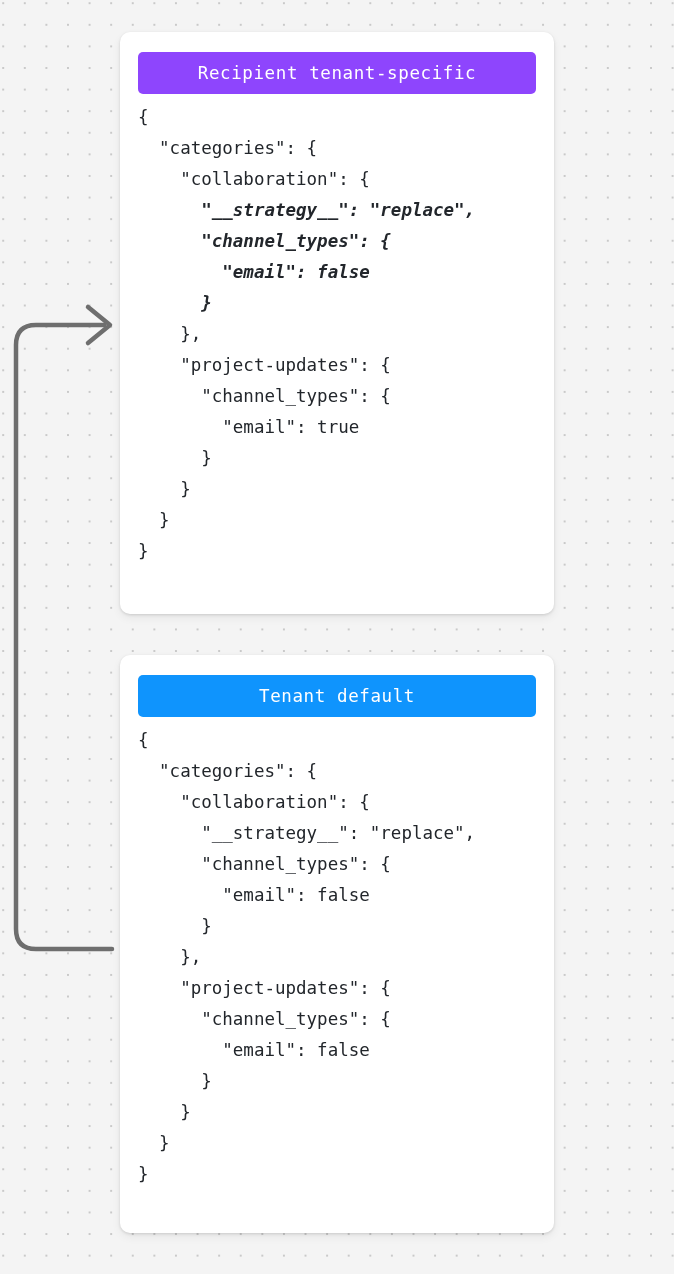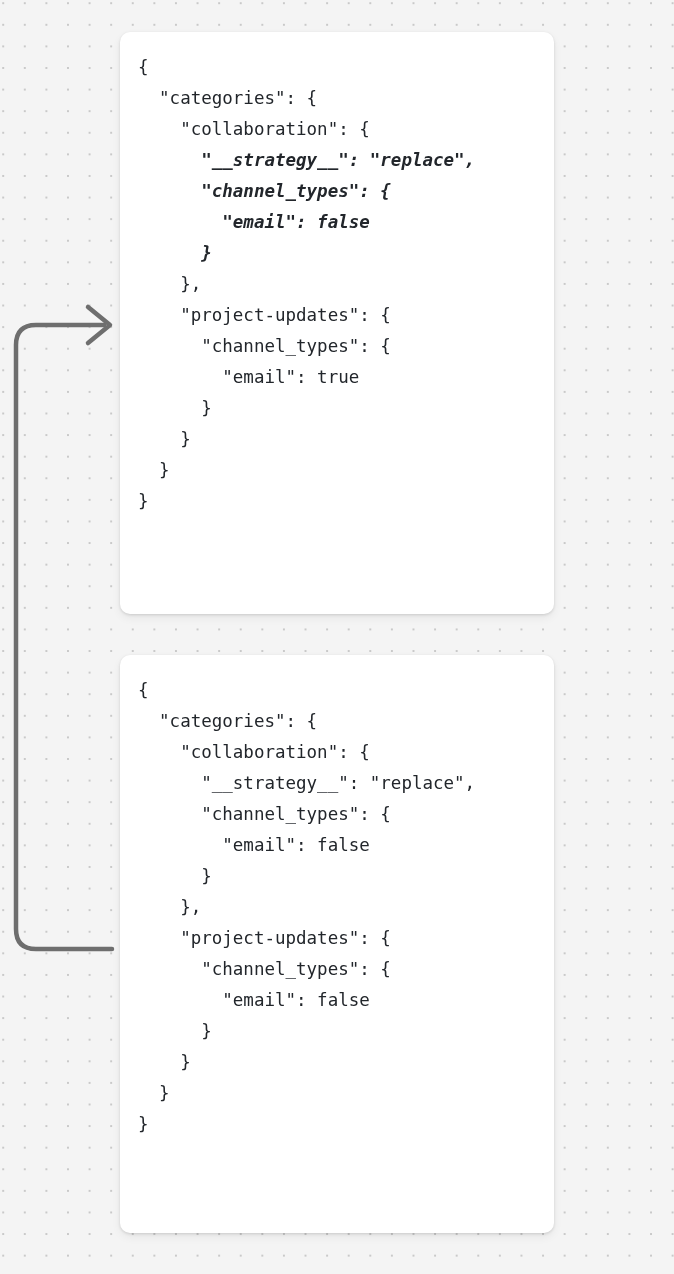--- a/index.html
+++ b/index.html
@@ -87,20 +87,26 @@
 <body>
 
 <div id="canvas">
 
   <svg id="connector" viewBox="0 0 674 1274" width="674" height="1274" aria-hidden="true">
     <path d="M 112 949 L 36 949 Q 16 949 16 929 L 16 345 Q 16 325 36 325 L 104 325" fill="none" stroke="#6e6e6e" stroke-width="4.5" stroke-linecap="round" stroke-linejoin="round"></path>
     <path d="M 88 307 L 110 325 L 88 343" fill="none" stroke="#6e6e6e" stroke-width="4.5" stroke-linecap="round" stroke-linejoin="round"></path>
   </svg>
 
   <div class="card" id="card-recipient">
+    <div class="card-header" id="header-recipient" style="background: rgb(142, 69, 253);">
+      <span>Recipient tenant-specific</span>
+    </div>
     <pre class="code-block"><span class="code-line">{</span><span class="code-line">  "categories": {</span><span class="code-line">    "collaboration": {</span><span class="code-line hl">      "__strategy__": "replace",</span><span class="code-line hl">      "channel_types": {</span><span class="code-line hl">        "email": false</span><span class="code-line hl">      }</span><span class="code-line">    },</span><span class="code-line">    "project-updates": {</span><span class="code-line">      "channel_types": {</span><span class="code-line">        "email": true</span><span class="code-line">      }</span><span class="code-line">    }</span><span class="code-line">  }</span><span class="code-line">}</span></pre>
   </div>
 
   <div class="card" id="card-tenant">
+    <div class="card-header" id="header-tenant" style="background: rgb(15, 148, 253);">
+      <span>Tenant default</span>
+    </div>
     <pre class="code-block"><span class="code-line">{</span><span class="code-line">  "categories": {</span><span class="code-line">    "collaboration": {</span><span class="code-line">      "__strategy__": "replace",</span><span class="code-line">      "channel_types": {</span><span class="code-line">        "email": false</span><span class="code-line">      }</span><span class="code-line">    },</span><span class="code-line">    "project-updates": {</span><span class="code-line">      "channel_types": {</span><span class="code-line">        "email": false</span><span class="code-line">      }</span><span class="code-line">    }</span><span class="code-line">  }</span><span class="code-line">}</span></pre>
   </div>
 
 </div>
 
 </body></html>

